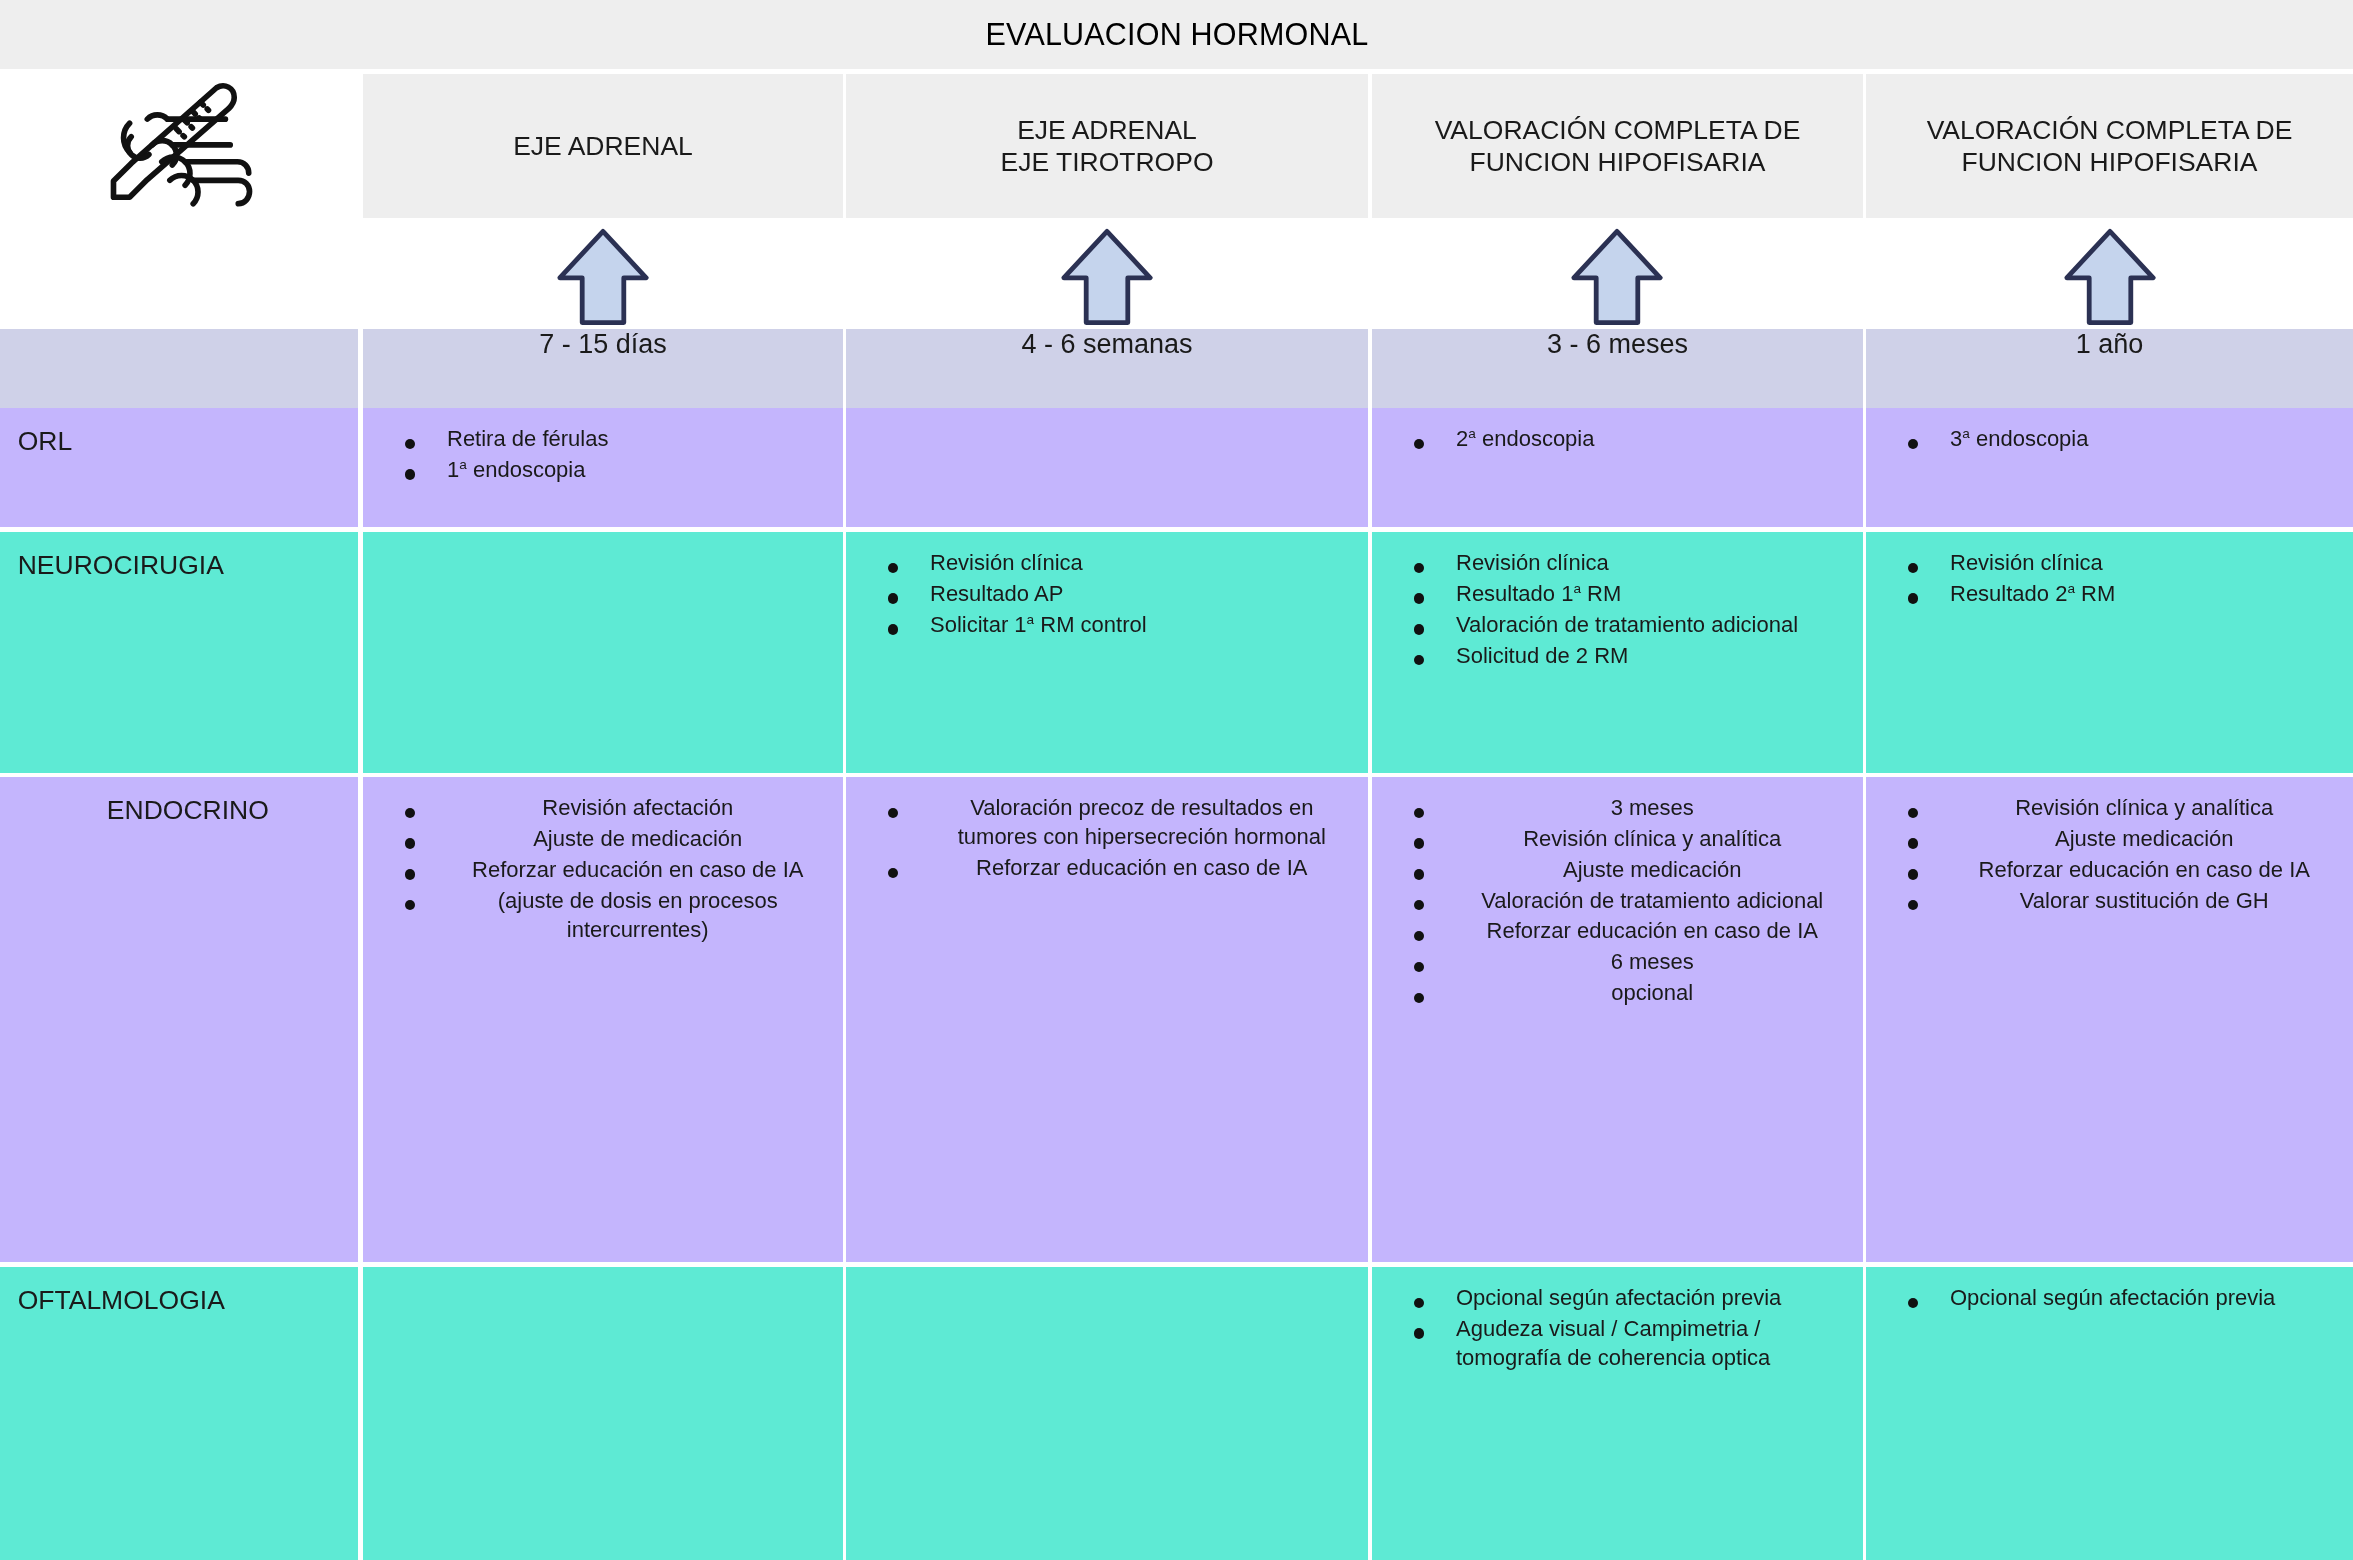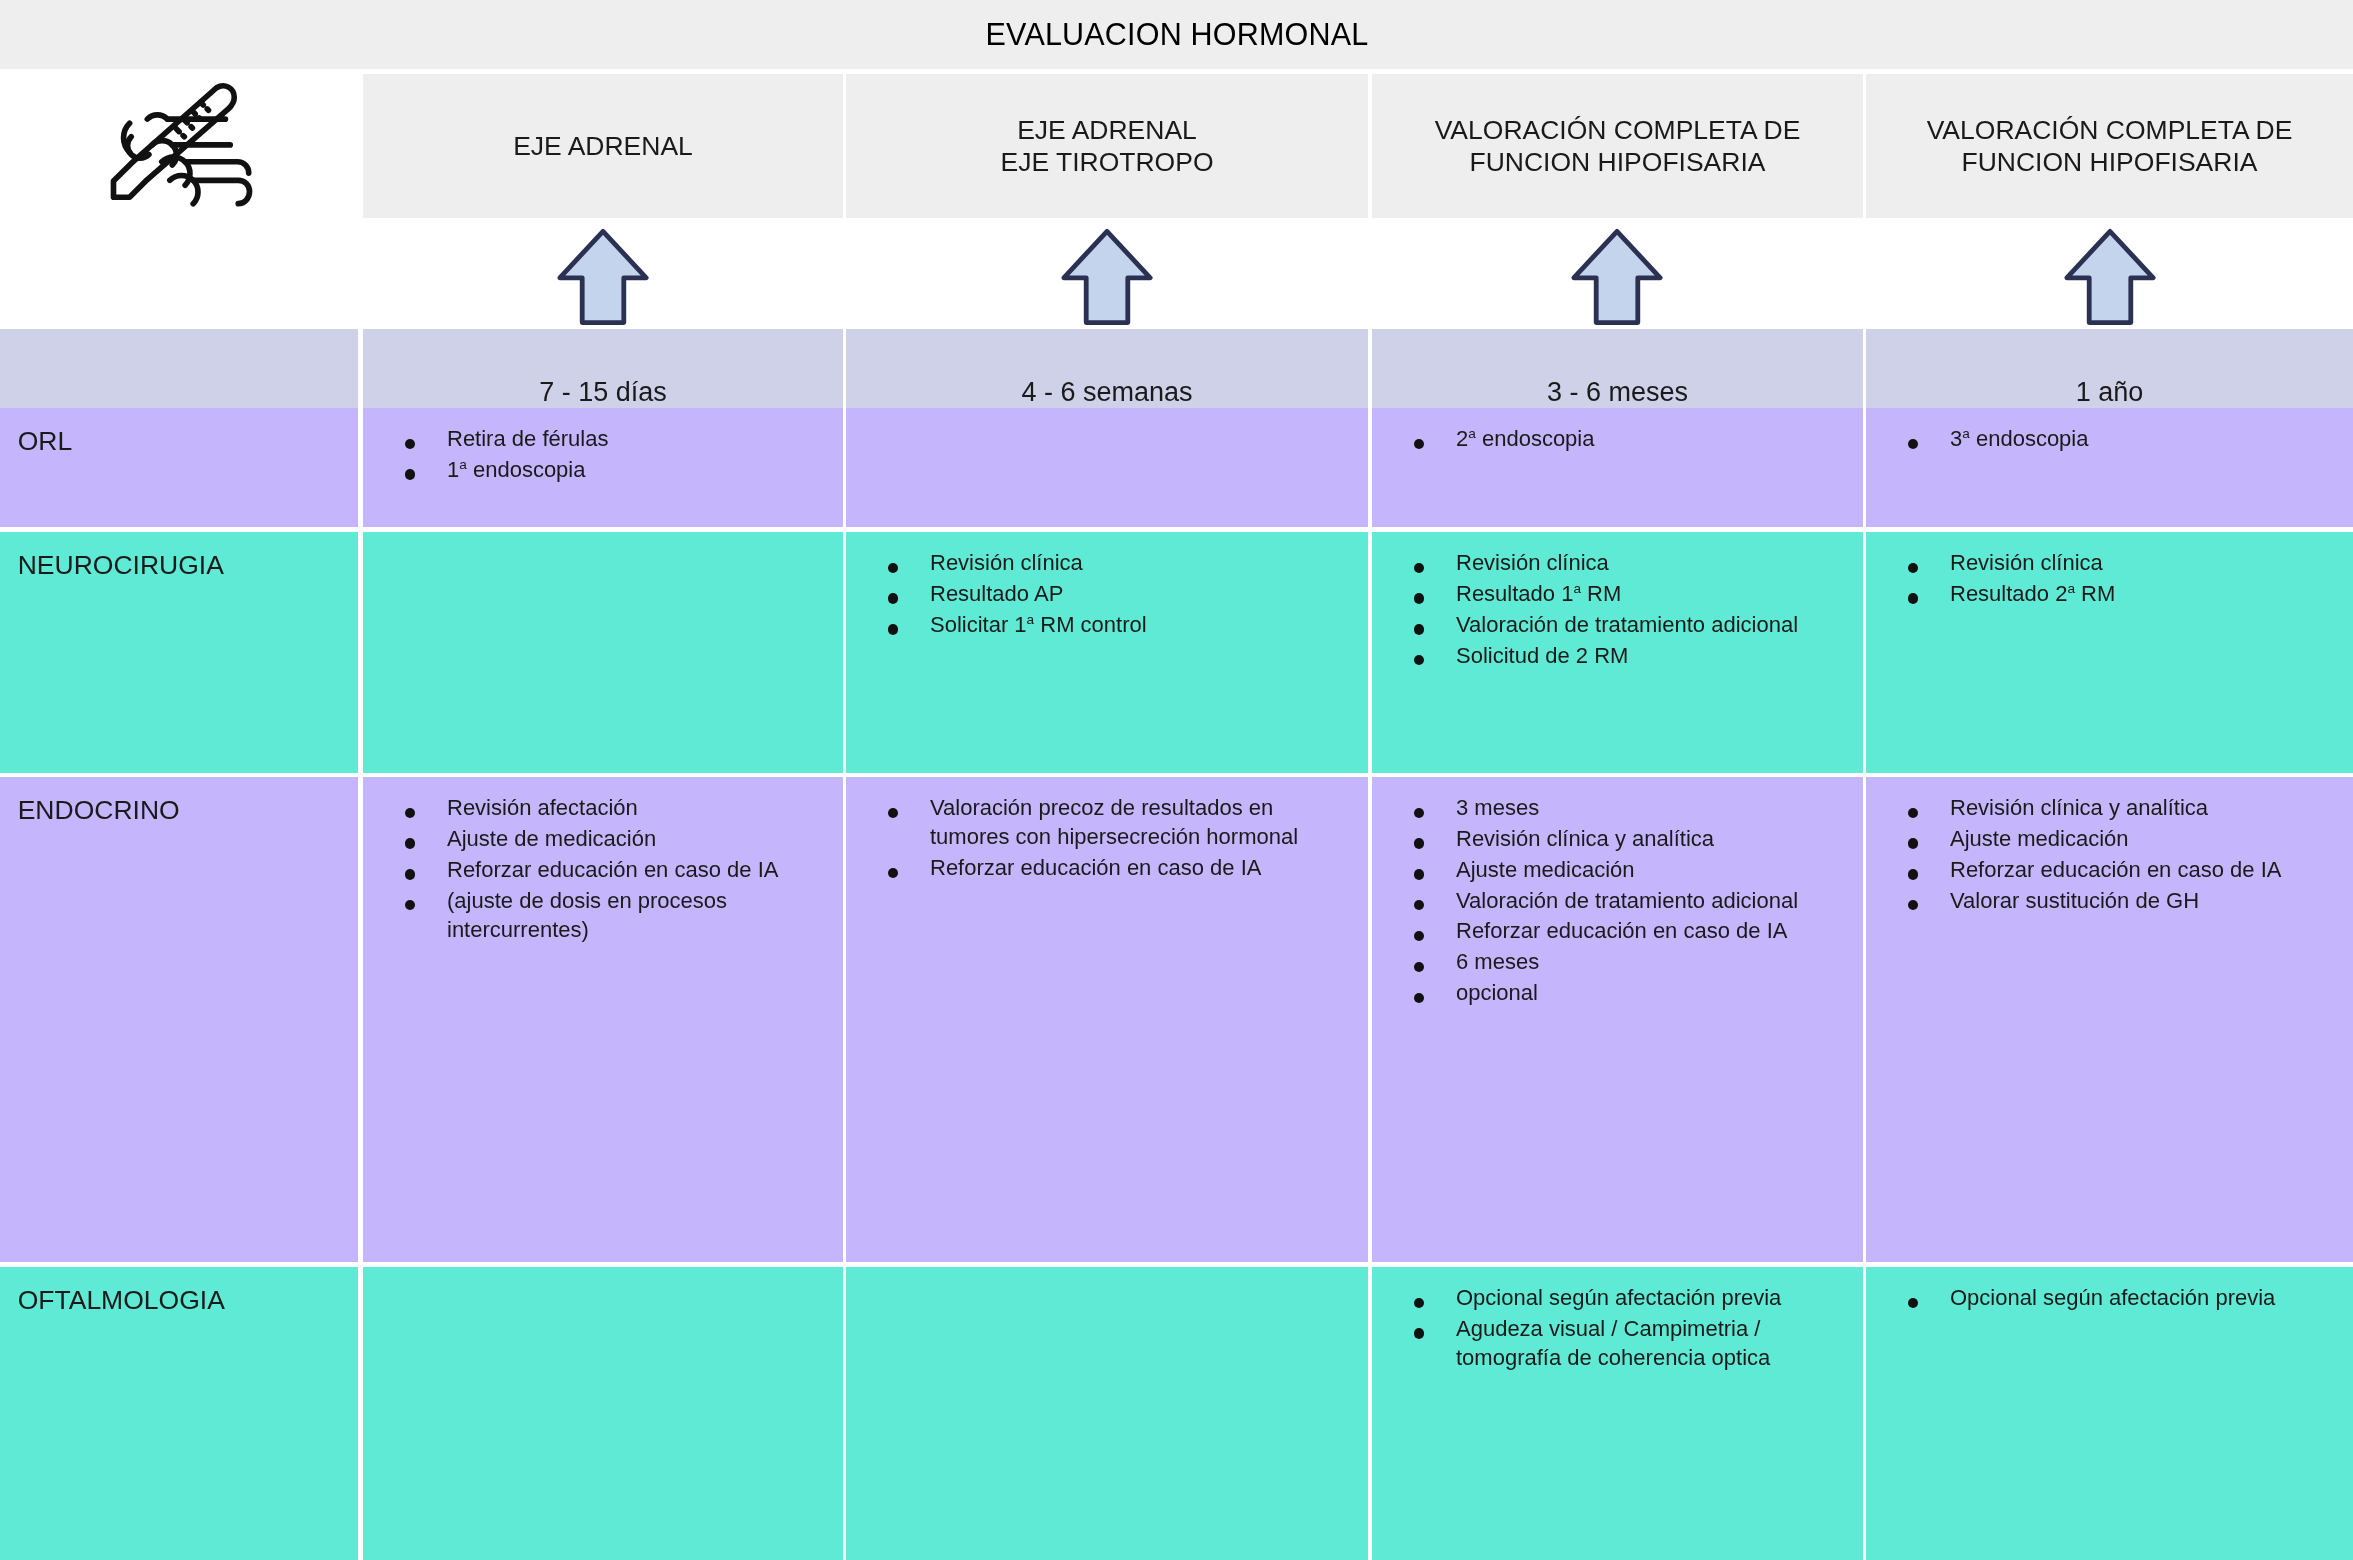--- a/index.html
+++ b/index.html
@@ -39,21 +39,21 @@
   .h4{left:1866px;width:487px;}
 
   
   .arrows{position:absolute;left:0;top:218px;width:2354px;height:111px;background:#ffffff;}
   .arrow{position:absolute;top:9.6px;width:96px;height:98px;}
 
   
   .timeband{position:absolute;left:0;top:329px;width:2354px;height:79px;}
   .tb-cell{
     position:absolute;top:0;height:79px;background:#cfd1e8;
-    display:flex;align-items:flex-end;justify-content:center;
+    display:flex;align-items:flex-start;justify-content:center;
   }
   .tb-cell span{font-size:27px;color:#1a1a1a;}
   .tb0{left:0;width:358px;}
   .tb1{left:363px;width:480px;}
   .tb2{left:846px;width:522px;}
   .tb3{left:1372px;width:491px;}
   .tb4{left:1866px;width:487px;}
 
   
   .drow{position:absolute;left:0;width:2354px;}
@@ -77,21 +77,21 @@
   }
   ul.bl li::before{
     content:"";position:absolute;left:42px;top:14.5px;
     width:10.4px;height:10.4px;border-radius:50%;background:#111111;
   }
   sup{font-size:.62em;vertical-align:super;line-height:0;}
 
   
   #row-orl{top:408px;height:119px;}
   #row-neuro{top:532px;height:241px;}
-  #row-endo{top:777px;height:485px;}
+  #row-endo{top:777px;height:485px;text-align:center;}
   #row-oft{top:1267px;height:293px;}
 </style>
 </head>
 <body>
 
 <div class="sheet">
 
   <div class="banner">
     <div class="banner-text">EVALUACION HORMONAL</div>
   </div>

